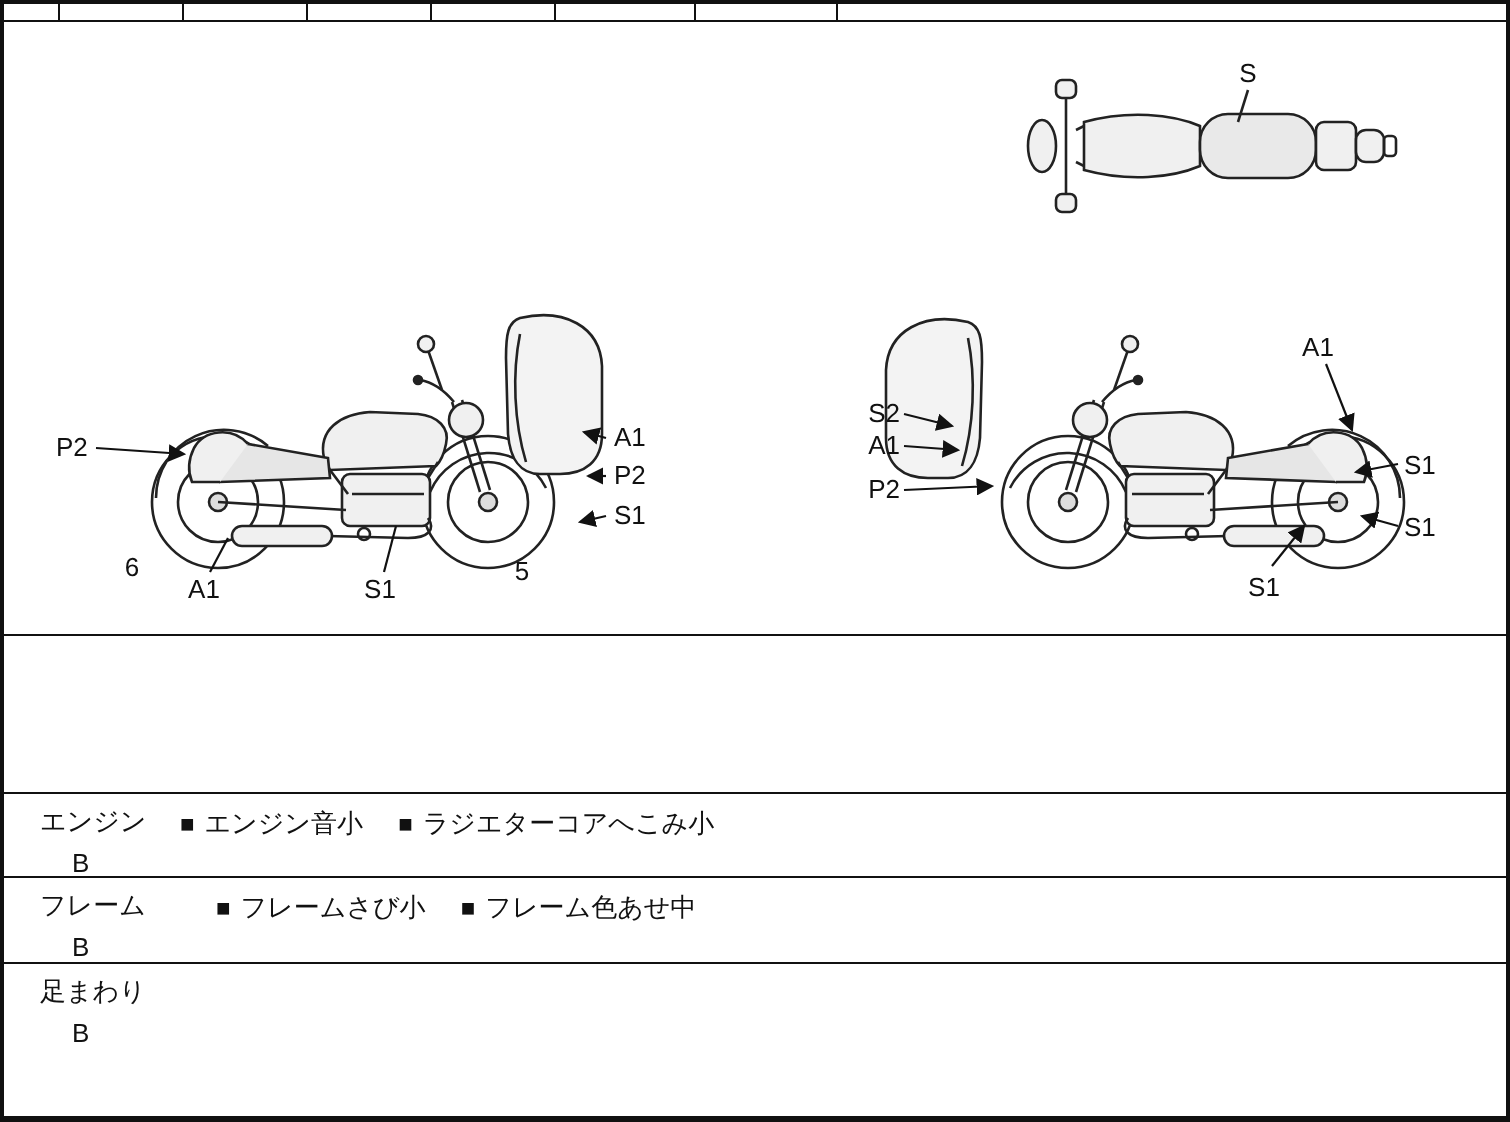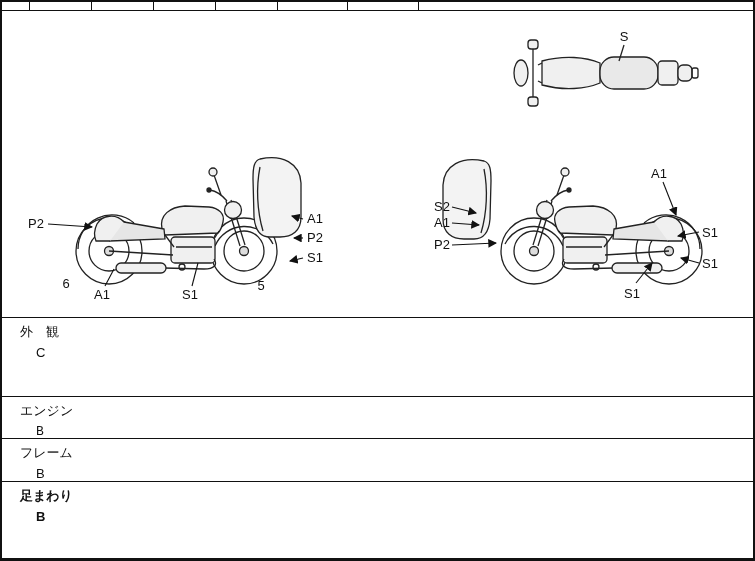--- a/index.html
+++ b/index.html
@@ -15,21 +15,21 @@
   .diagram svg{display:block;width:751px;height:306px;}
   svg text{font:13px "Liberation Sans","DejaVu Sans",sans-serif;fill:#111;}
   
   .row{display:flex;border-top:1px solid #111;box-sizing:border-box;}
   .row.first{border-top:none;}
   .rowhead{flex:0 0 88px;padding:5px 0 0 18px;box-sizing:border-box;font-size:13px;}
   .rowhead .grade{margin-top:4px;padding-left:16px;}
   .items{flex:1;padding:6px 4px 0 0;font-size:13px;}
   .item{display:inline-block;margin-right:14px;white-space:nowrap;}
   .bullet{display:inline-block;margin-right:5px;font-size:12px;}
-  .r1{height:78px;} .r2{height:42px;font-family:Liberation Mono, monospace;} .r3{height:43px;gap:18px;} .r4{flex:1;font-weight:bold;}
+  .r1{height:78px;} .r2{height:42px;} .r3{height:43px;gap:18px;} .r4{flex:1;}
 </style>
 </head>
 <body>
 
 <div class="sheet">
 
   <div class="top-strip">
     <div class="tick" style="left:27px"></div>
     <div class="tick" style="left:89px"></div>
     <div class="tick" style="left:151px"></div>
@@ -137,37 +137,41 @@
       <text x="448" y="216" text-anchor="end">A1</text>
       <text x="448" y="238" text-anchor="end">P2</text>
       <text x="657" y="167" text-anchor="middle">A1</text>
       <text x="700" y="226">S1</text>
       <text x="700" y="257">S1</text>
       <text x="630" y="287" text-anchor="middle">S1</text>
     </svg>
   </div>
 
   <div class="row first r1">
-    <div class="rowhead">
-      <div class="section">外　観</div>
-      <div class="grade">C</div>
-    </div>
   </div>
 
   <div class="row r2">
     <div class="rowhead">
       <div class="section">エンジン</div>
       <div class="grade">B</div>
     </div>
+    <div class="items">
+      <span class="item"><span class="bullet">■</span><span>エンジン音小</span></span>
+      <span class="item"><span class="bullet">■</span><span>ラジエターコアへこみ小</span></span>
+    </div>
   </div>
 
   <div class="row r3">
     <div class="rowhead">
       <div class="section">フレーム</div>
       <div class="grade">B</div>
+    </div>
+    <div class="items">
+      <span class="item"><span class="bullet">■</span><span>フレームさび小</span></span>
+      <span class="item"><span class="bullet">■</span><span>フレーム色あせ中</span></span>
     </div>
   </div>
 
   <div class="row r4">
     <div class="rowhead">
       <div class="section">足まわり</div>
       <div class="grade">B</div>
     </div>
   </div>
 

